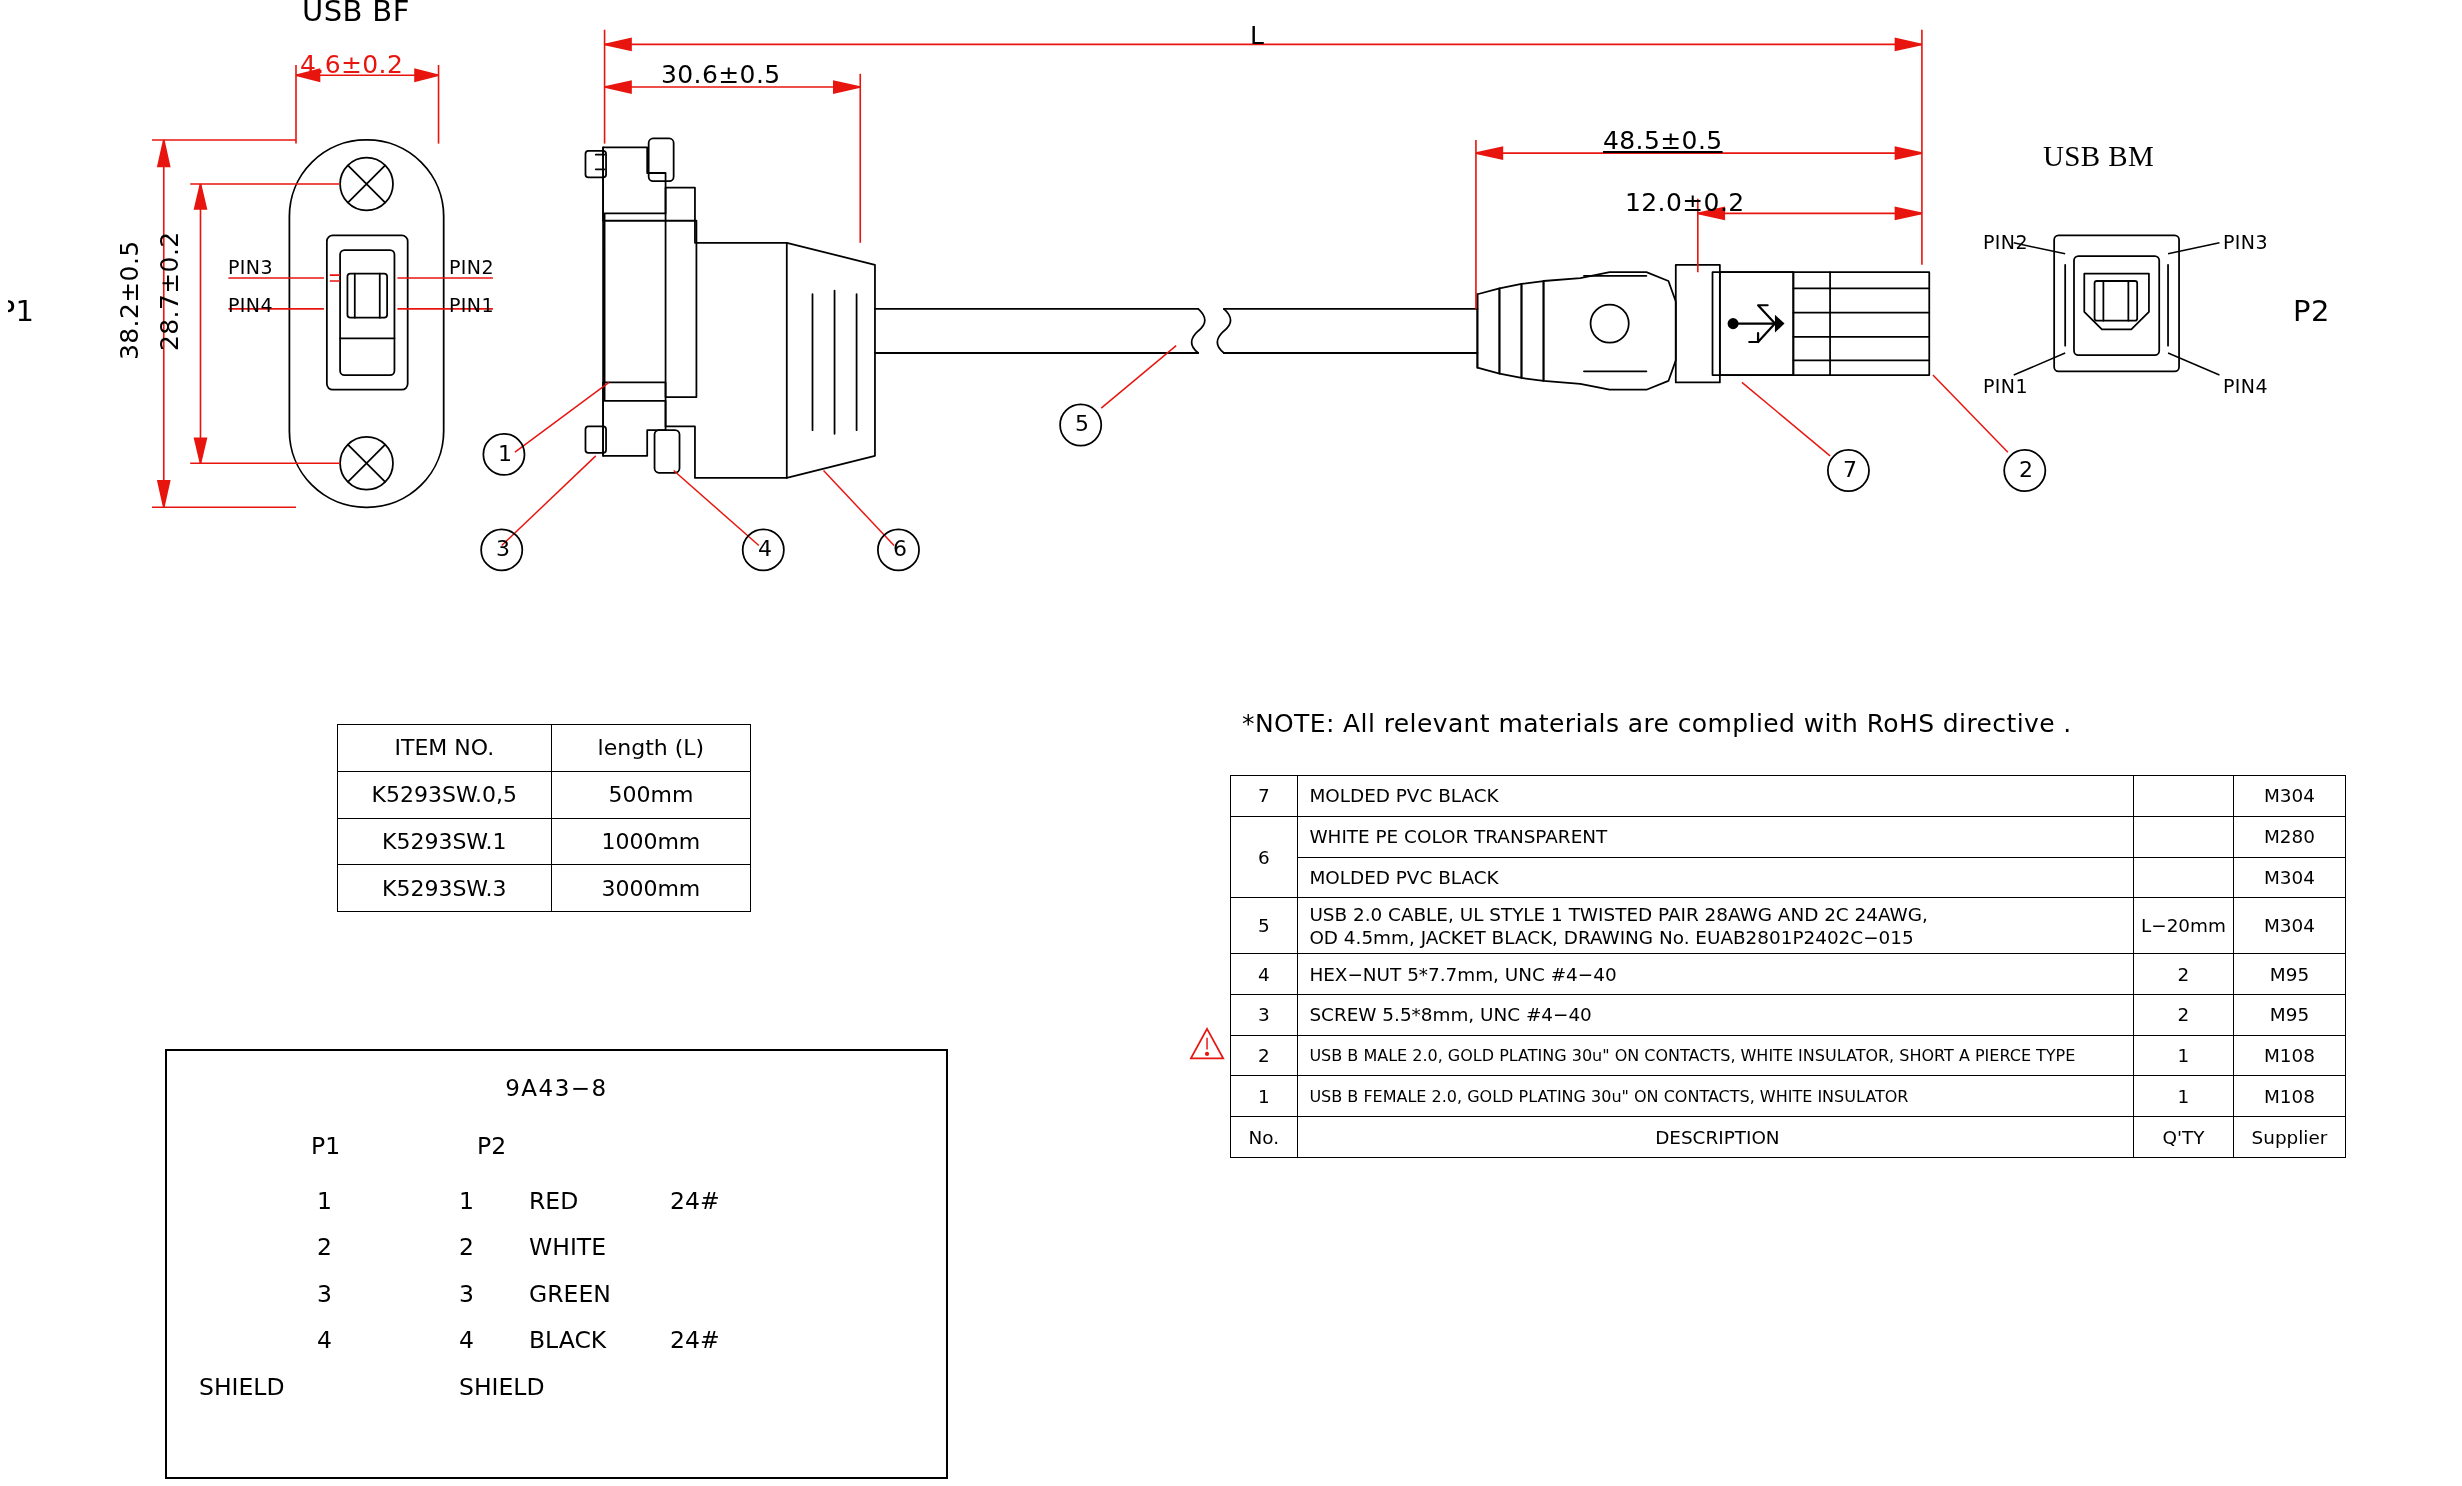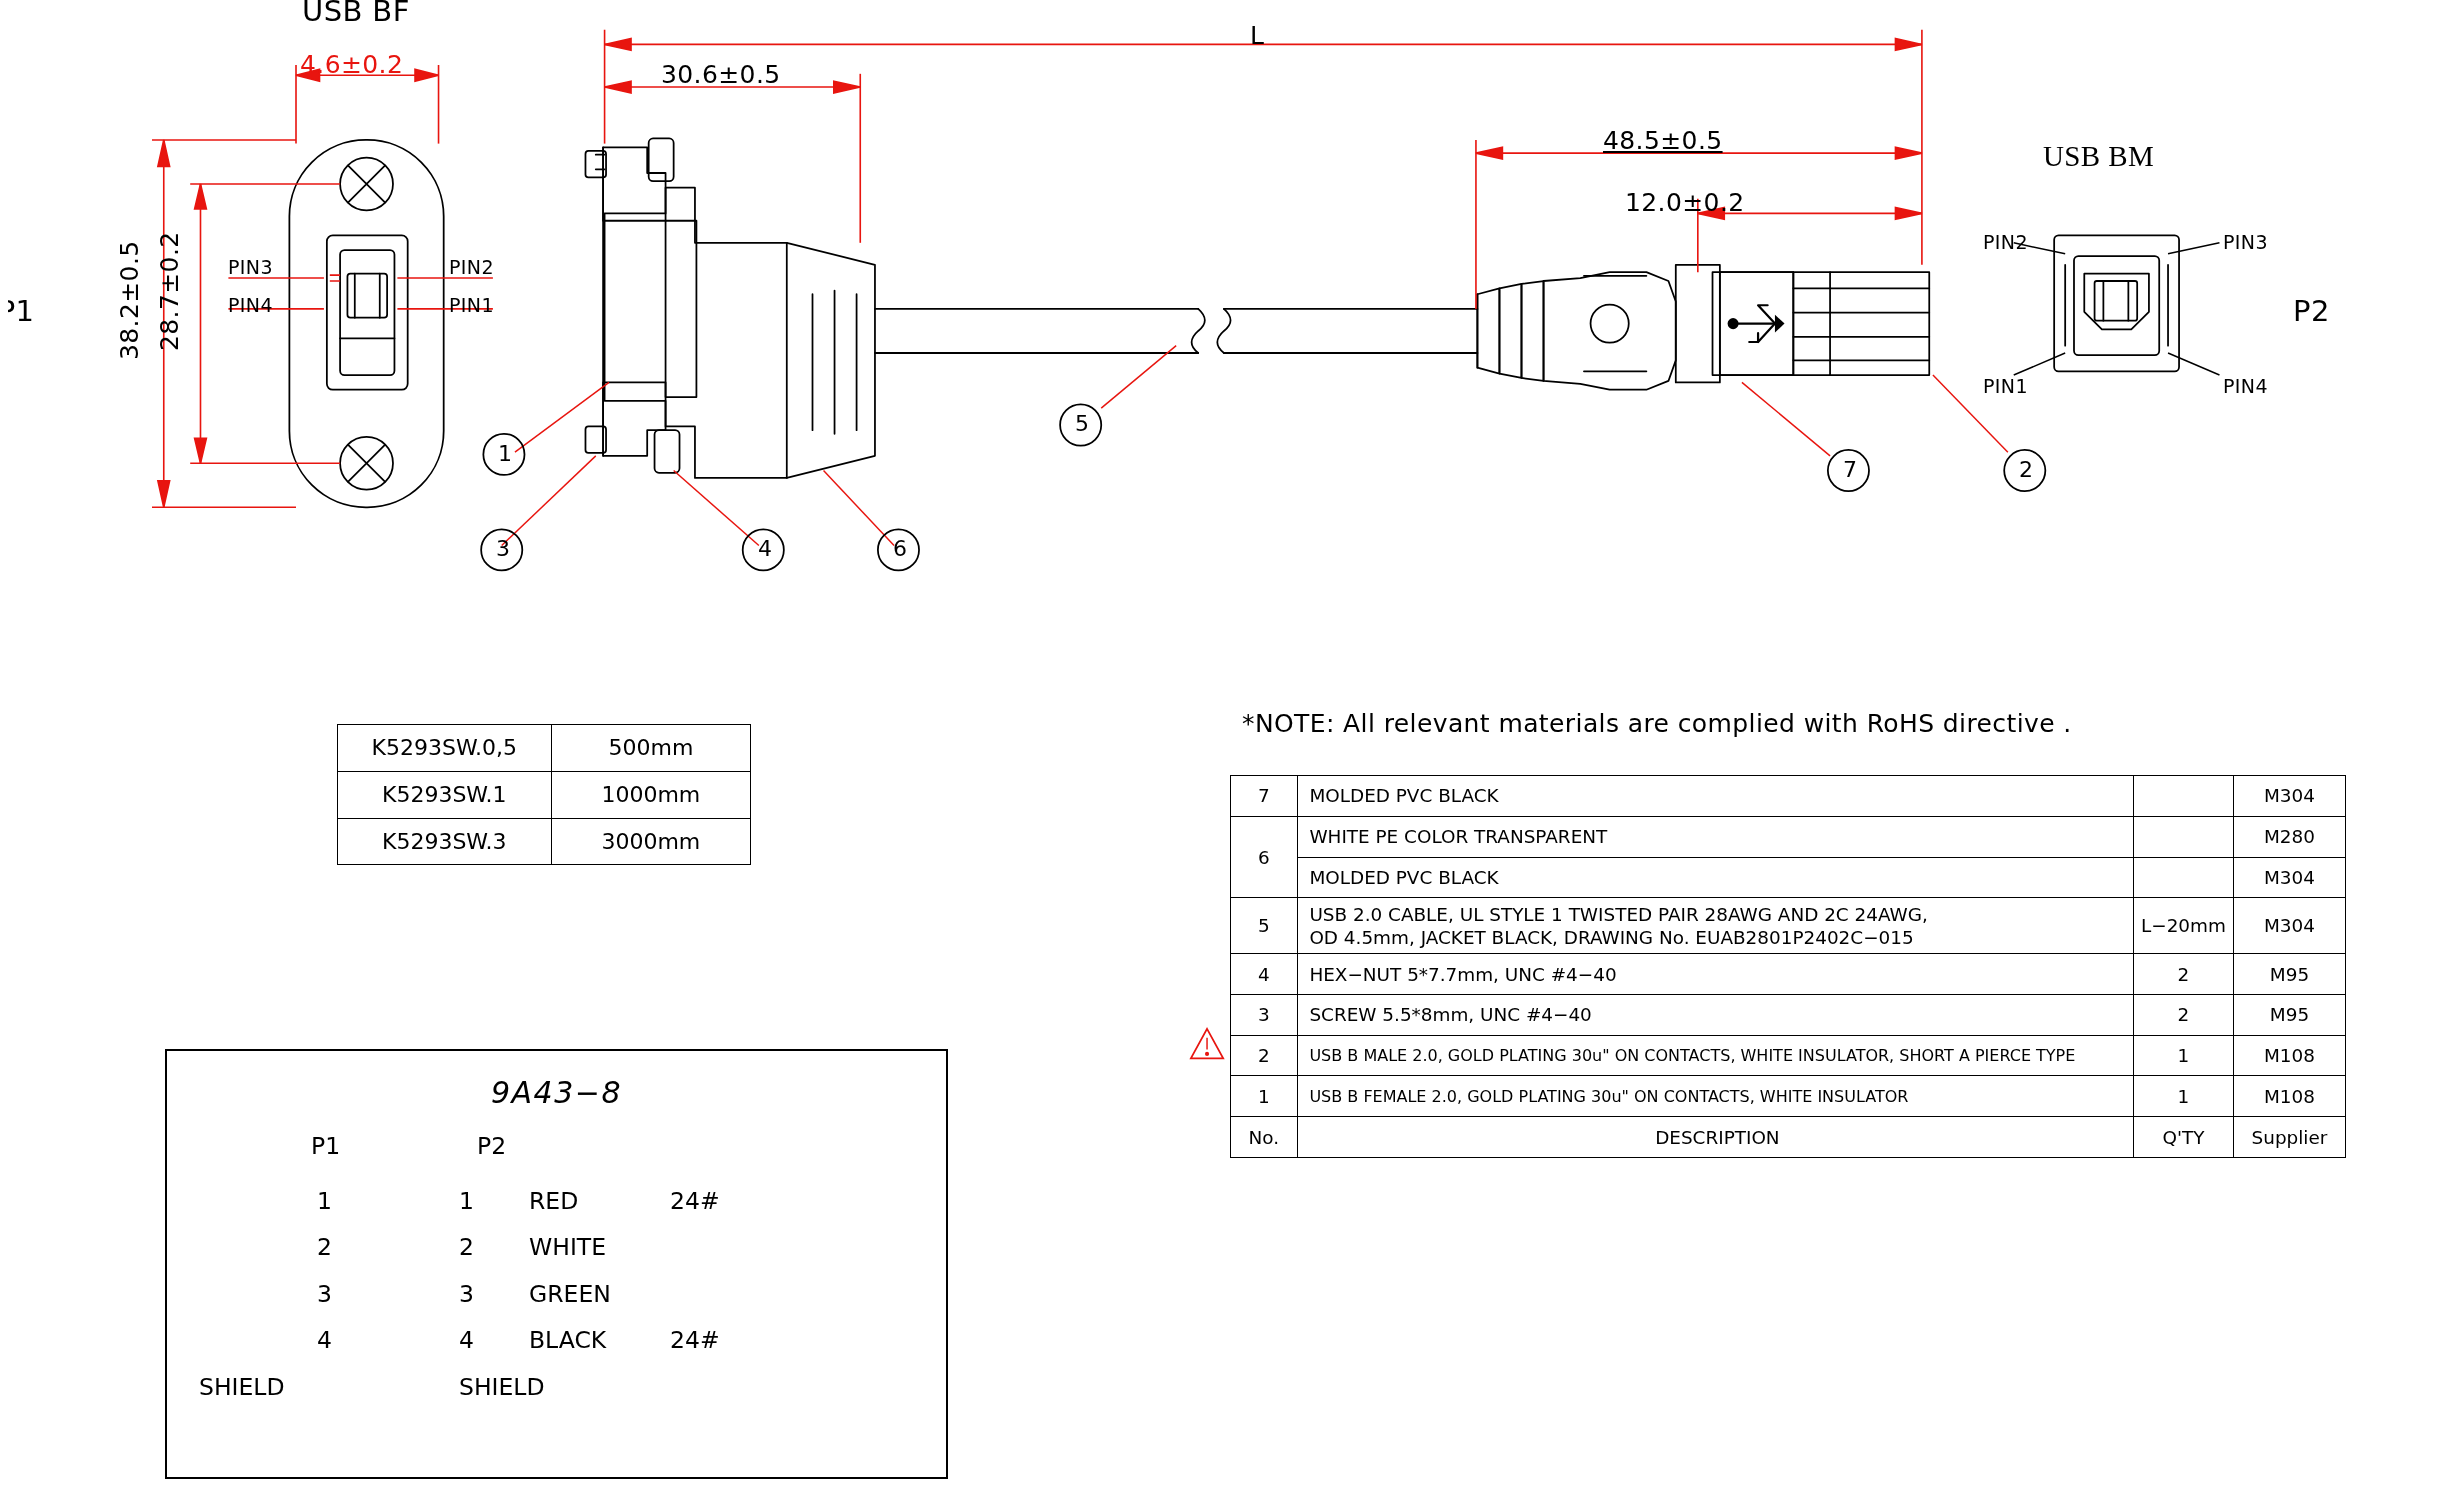--- a/index.html
+++ b/index.html
@@ -64,21 +64,21 @@
 
   
   #wiring-box {
     left: 157px; top: 1049px;
     width: 779px; height: 426px;
     border: 2.2px solid #000;
     background: #fff;
   }
   #wiring-title {
     position: absolute; width: 100%; top: 23.5px;
-    text-align: center; font-size: 30px; letter-spacing: 1.5px; font-style: italic;
+    text-align: center; font-size: 23px; letter-spacing: 1.5px;
   }
   .wire-lbl { position: absolute; font-size: 23.5px; }
 </style>
 </head>
 <body>
 
 <div id="sheet">
 
   <svg width="2462" height="1487" viewBox="0 0 3351 2023">
     <g fill="none" stroke="#000000" stroke-width="2.4" stroke-linejoin="round" stroke-linecap="round">
@@ -272,20 +272,24 @@
   <div class="txt t-md" style="left:750px; top:536px;">4</div>
   <div class="txt t-md" style="left:1067px; top:411px;">5</div>
   <div class="txt t-md" style="left:885px; top:536px;">6</div>
   <div class="txt t-md" style="left:1835px; top:457px;">7</div>
 
   <div class="txt t-lg" style="left:1234px; top:709px;">*NOTE: All relevant materials are complied with RoHS directive .</div>
 
   <table class="tbl" id="length-table">
     <tbody>
       <tr>
+        <td class="c1">ITEM NO.</td>
+        <td class="c2">length (L)</td>
+      </tr>
+      <tr>
         <td class="c1">K5293SW.0,5</td>
         <td class="c2">500mm</td>
       </tr>
       <tr>
         <td class="c1">K5293SW.1</td>
         <td class="c2">1000mm</td>
       </tr>
       <tr>
         <td class="c1">K5293SW.3</td>
         <td class="c2">3000mm</td>

